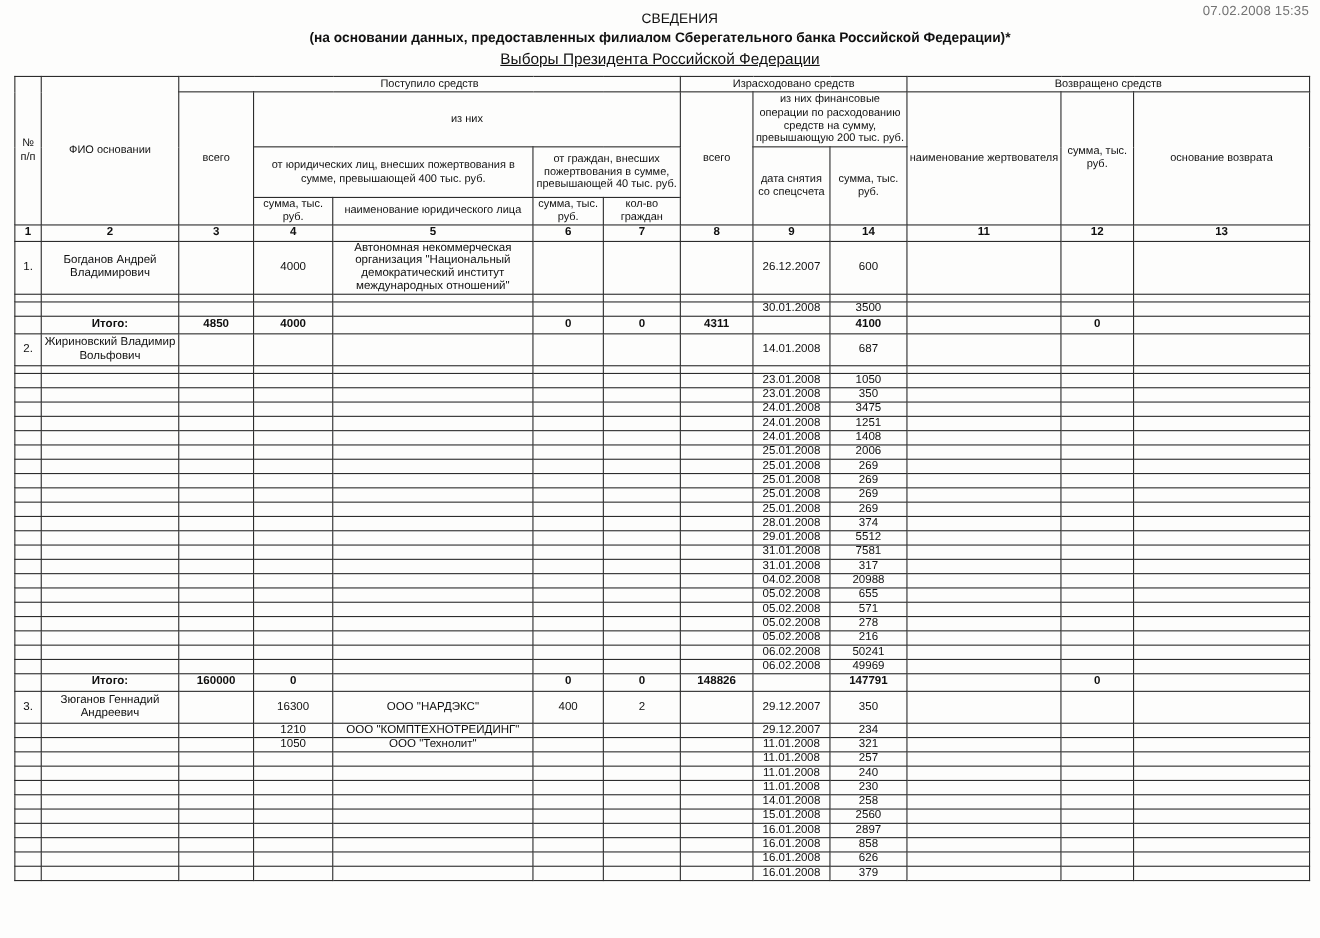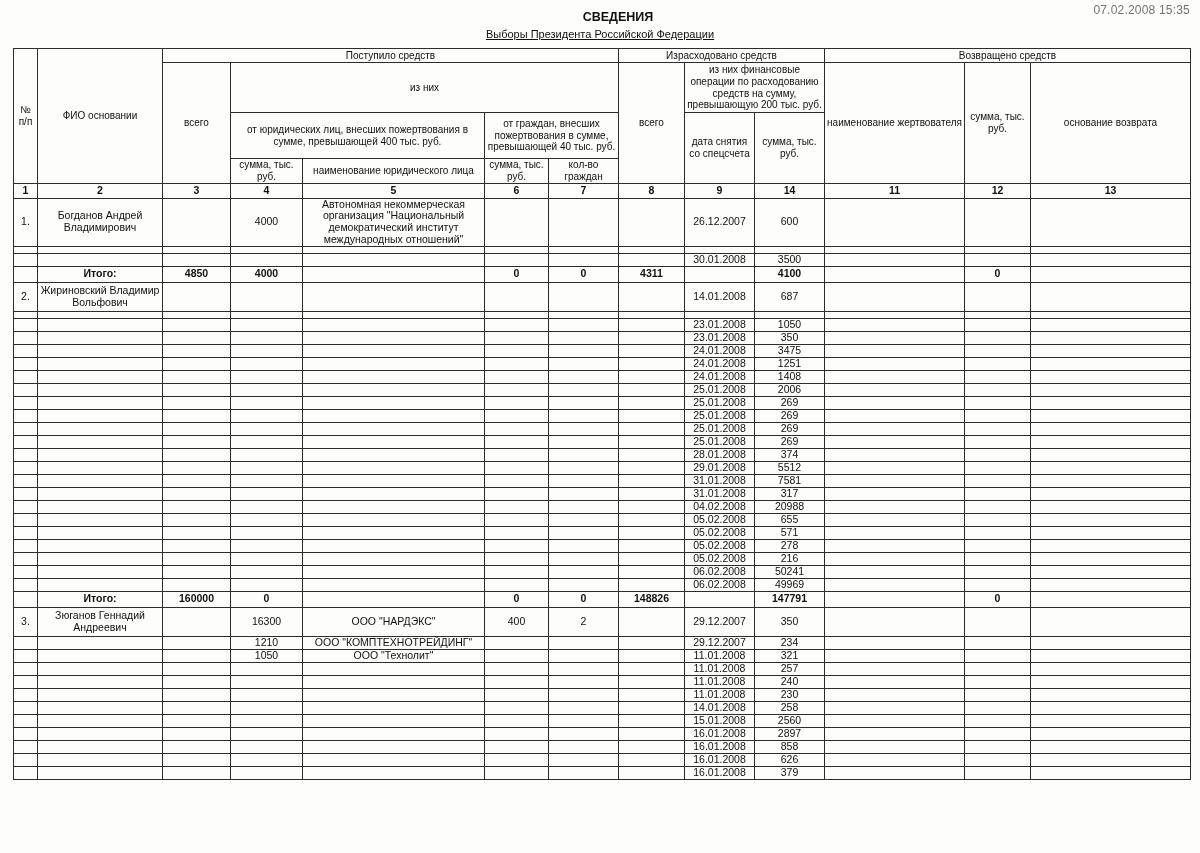--- a/index.html
+++ b/index.html
@@ -10,23 +10,23 @@
     font-family:"Liberation Sans", sans-serif;
     color:#101010;
     overflow:hidden;
     box-sizing:border-box;
   }
   .timestamp{
     position:absolute;top:3px;right:10px;
     font-size:12px;letter-spacing:0.2px;color:#737373;
   }
   .titles{ text-align:center; padding-top:10px; }
-  .t-main{ font-size:12.5px; font-weight:bold; margin-bottom:3px;margin-left:36px;}
+  .t-main{ font-size:12.5px; font-weight:normal; margin-bottom:3px;margin-left:36px;}
   .t-sub{ font-size:12.5px; font-weight:bold; margin-bottom:2px;}
-  .t-election{ font-size:11px; font-weight:normal; text-decoration:underline; margin-top:4px;}
+  .t-election{ font-size:14px; font-weight:normal; text-decoration:underline; margin-top:4px;}
   table{
     border-collapse:collapse;
     table-layout:fixed;
     width:1177px;
     margin:8px 0 0 13px;
   }
   td{
     border:1px solid #2c2c2c;
     font-size:10.5px;
     line-height:1.12;
@@ -52,20 +52,21 @@
 </style>
 </head>
 <body>
 
 <div class="page">
 
   <div class="timestamp">07.02.2008 15:35</div>
 
   <div class="titles">
     <div class="t-main">СВЕДЕНИЯ</div>
+    <div class="t-sub">(на основании данных, предоставленных филиалом Сберегательного банка Российской Федерации)*</div>
     <div class="t-election">Выборы Президента Российской Федерации</div>
   </div>
 
   <table>
     <colgroup>
       <col style="width:24px">
         <col style="width:125px">
         <col style="width:68px">
       <col style="width:72px">
         <col style="width:182px">

